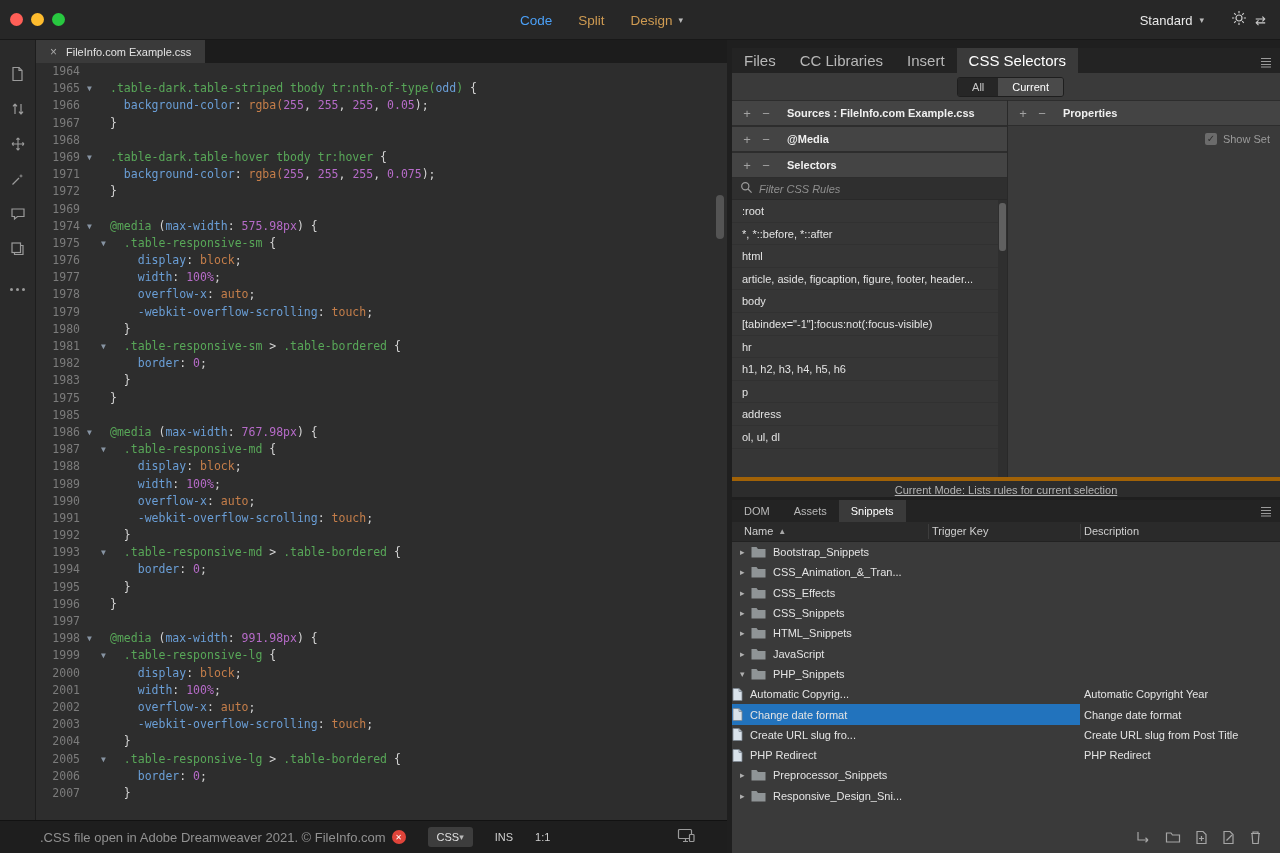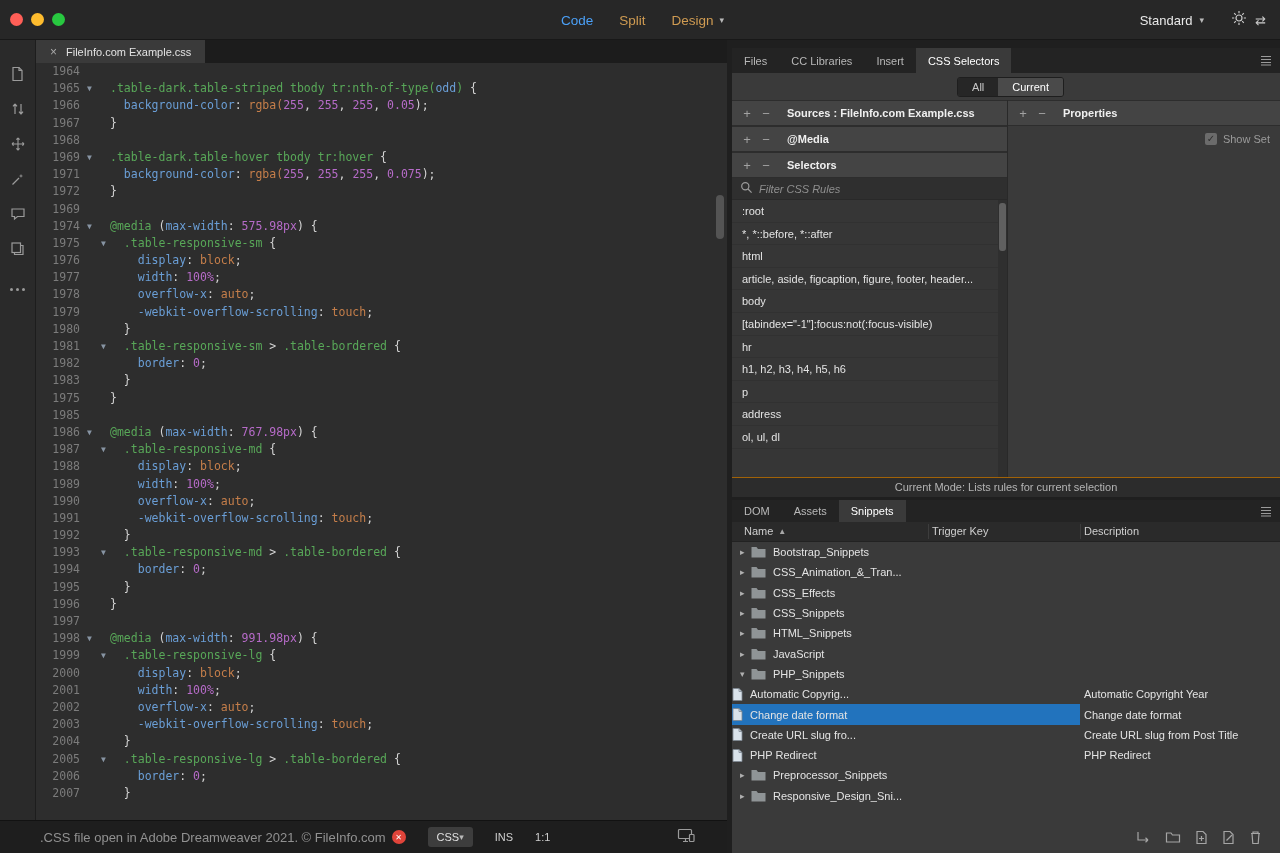--- a/index.html
+++ b/index.html
@@ -5,21 +5,21 @@
   * { box-sizing: border-box; margin: 0; padding: 0; }
   html,body { background:#1f1f1f; }
   body { font-family:"Liberation Sans", sans-serif; }
   #app { position:relative; width:1280px; height:853px; background:#1f1f1f; overflow:hidden; }
 
   
   .topbar { position:absolute; top:0; left:0; right:0; height:40px; background:#272727; border-bottom:1px solid #181818; }
   .traffic { position:absolute; left:10px; top:13px; display:flex; gap:8px; }
   .tl { width:13px; height:13px; border-radius:50%; display:inline-block; }
   .tl.red { background:#ff5f57; } .tl.yellow { background:#febc2e; } .tl.green { background:#28c840; }
-  .view-modes { position:absolute; left:561px; top:0; height:40px; display:flex; align-items:center; gap:26px; font-size:13.5px; }
+  .view-modes { position:absolute; left:520px; top:0; height:40px; display:flex; align-items:center; gap:26px; font-size:13.5px; }
   .vm { color:#cf9b52; cursor:default; display:flex; align-items:center; gap:6px; }
   .vm.active { color:#4ba0f7; }
   .caret { color:#b9b9b9; font-size:9px; }
   .workspace { position:absolute; right:76px; top:0; height:40px; display:flex; align-items:center; gap:7px; color:#e8e8e8; font-size:13px; }
   .topbar-icons { position:absolute; right:14px; top:0; height:40px; display:flex; align-items:center; gap:8px; color:#c9c9c9; }
   .sync-glyph { font-size:13px; color:#c9c9c9; }
 
   
   .left-toolbar { position:absolute; top:40px; left:0; width:36px; bottom:33px; background:#2a2a2a; border-right:1px solid #1d1d1d; display:flex; flex-direction:column; align-items:center; padding-top:26px; gap:20px; }
   .lt-icon svg { display:block; }
@@ -44,21 +44,21 @@
   
   .statusbar { position:absolute; left:0; bottom:0; width:727px; height:33px; background:#1e1e1e; border-top:1px solid #121212; display:flex; align-items:center; padding-left:40px; }
   .status-msg { color:#919191; font-size:13px; }
   .error-icon { width:14px; height:14px; border-radius:50%; background:#e0443a; color:#fff; font-size:8px; display:flex; align-items:center; justify-content:center; margin-left:6px; }
   .doctype-select { margin-left:22px; background:#3d3d3d; border-radius:3px; height:20px; padding:0 9px; display:flex; align-items:center; gap:0; color:#e0e0e0; font-size:11px; }
   .stat-txt { color:#cfcfcf; font-size:11px; margin-left:22px; }
   .device-icon { margin-left:auto; margin-right:32px; }
 
   
   .right { position:absolute; left:732px; top:40px; width:548px; bottom:0; }
-  .panel-tabs { height:25px; background:#232323; display:flex; align-items:stretch; font-size:11px; color:#b8b8b8; position:relative; }
+  .panel-tabs { height:25px; background:#232323; display:flex; align-items:stretch; font-size:15px; color:#b8b8b8; position:relative; }
   .panel-tab { padding:0 12px; display:flex; align-items:center; }
   .panel-tab.active { background:#3a3a3a; color:#fff; }
   .panel-menu { position:absolute; right:8px; top:6px; }
 
   .css-designer { position:absolute; top:8px; left:0; right:0; height:449px; background:#3a3a3a; }
   .mode-row { height:27px; display:flex; align-items:center; justify-content:flex-end; padding-right:216px; }
   .seg { display:flex; border:1px solid #1e1e1e; border-radius:3px; overflow:hidden; height:20px; }
   .seg-btn { padding:0 14px; display:flex; align-items:center; font-size:11px; background:#262626; color:#c7c7c7; }
   .seg-btn.active { background:#4a4a4a; color:#fff; }
   .cd-cols { position:absolute; top:52px; bottom:20px; left:0; right:0; display:flex; }
@@ -68,21 +68,21 @@
   .section-header .pm { color:#a2a2a2; font-size:13px; width:12px; text-align:center; }
   .section-header b { margin-left:8px; font-weight:bold; white-space:nowrap; overflow:hidden; }
   .filter-row { height:22px; background:#2f2f2f; display:flex; align-items:center; padding:0 8px; gap:6px; border-bottom:1px solid #292929; }
   .filter-row input { flex:1; background:transparent; border:none; outline:none; color:#d8d8d8; font-size:11px; font-style:italic; font-family:"Liberation Sans", sans-serif; }
   .filter-row input::placeholder { color:#8f8f8f; font-style:italic; }
   .selector-row { height:22.6px; line-height:22.6px; padding-left:10px; font-size:11px; color:#e3e3e3; border-bottom:1px solid #313131; white-space:nowrap; overflow:hidden; }
   .sel-scroll { position:absolute; right:0; top:100px; bottom:0; width:9px; background:#2f2f2f; }
   .sel-thumb { position:absolute; top:3px; left:1px; width:7px; height:48px; background:#606060; border-radius:3px; }
   .show-set { height:26px; display:flex; align-items:center; justify-content:flex-end; gap:6px; padding-right:10px; color:#9b9b9b; font-size:11px; }
   .checkbox { width:12px; height:12px; background:#6b6b6b; border-radius:2px; color:#2e2e2e; font-size:10px; line-height:12px; text-align:center; }
-  .mode-status { position:absolute; bottom:0; left:0; right:0; height:20px; background:#2c2c2c; border-top:1px solid #a16207; text-align:center; line-height:19px; font-size:11px; color:#b4b4b4; }
+  .mode-status { position:absolute; bottom:0; left:0; right:0; height:20px; background:#2c2c2c; border-top:4px solid #a16207; text-align:center; line-height:19px; font-size:11px; color:#b4b4b4;text-decoration:underline; }
 
   
   .snippets { position:absolute; top:460px; left:0; right:0; bottom:0; background:#3a3a3a; }
   .snip-tabs { height:22px; background:#232323; display:flex; align-items:stretch; font-size:11px; color:#b8b8b8; position:relative; }
   .snip-cols { height:20px; background:#2a2a2a; border-bottom:1px solid #222; position:relative; font-size:11px; color:#cfcfcf; }
   .snip-cols .c1 { position:absolute; left:12px; top:3px; display:flex; gap:5px; align-items:center; }
   .snip-cols .sort { font-size:8px; color:#a8a8a8; }
   .snip-cols .c2 { position:absolute; left:200px; top:3px; }
   .snip-cols .c3 { position:absolute; left:352px; top:3px; }
   .snip-cols .vd { position:absolute; top:2px; bottom:2px; width:1px; background:#3d3d3d; }

